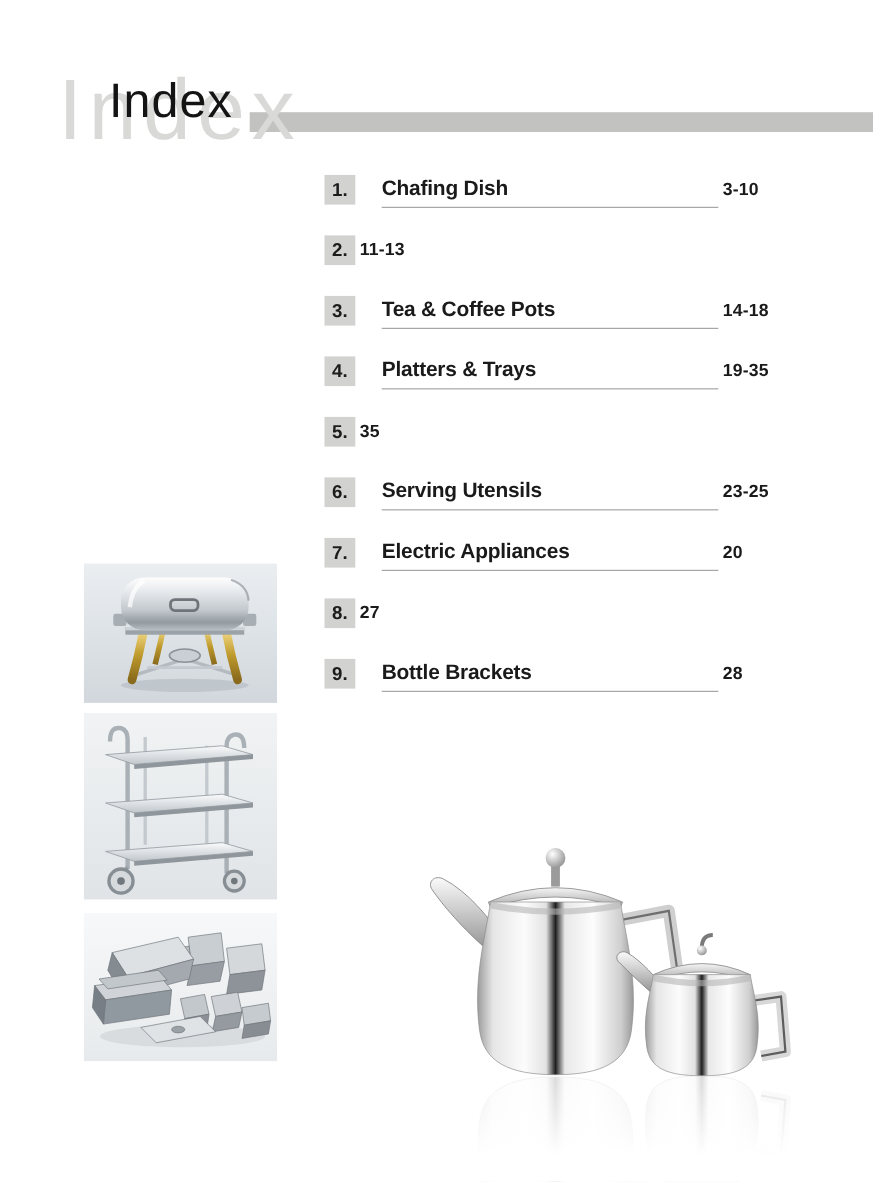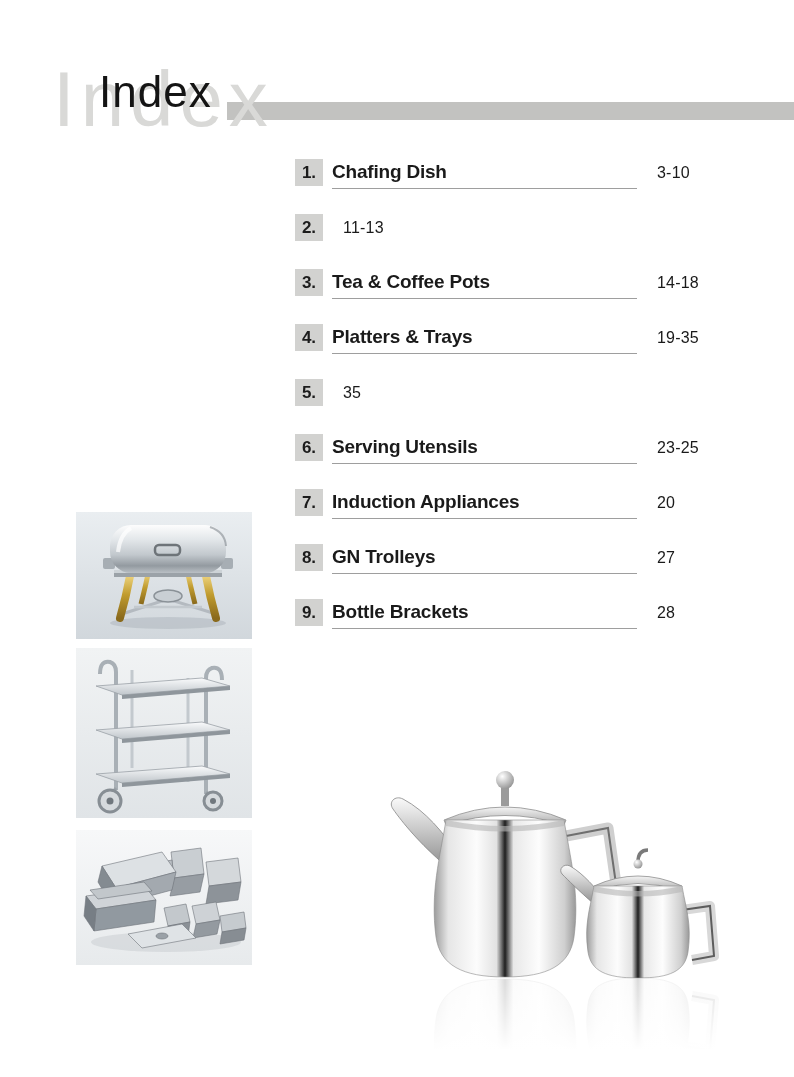--- a/index.html
+++ b/index.html
@@ -25,30 +25,30 @@
   }
   
   .index-list { position:absolute; left:295px; top:159px; width:410px; z-index:4; }
   .row { display:flex; align-items:flex-start; height:30px; margin-bottom:25px; }
   .badge {
     min-width:28px; height:27px; padding:0 3px;
     background:var(--badge-bg,#d2d2d0); color:#1c1c1c;
     font-weight:bold; font-size:17px; line-height:27px; text-align:center;
   }
   .label-wrap {
-    flex:1; margin-left:9px; height:30px;
+    flex:1; margin-left:24px; height:30px;
     border-bottom:1.5px solid var(--underline,#9e9e9e);
   }
   .label {
     display:inline-block; padding-top:2px;
     font-size:19px; font-weight:bold; letter-spacing:-0.2px; white-space:nowrap;
   }
   .pages {
-    width:48px; margin-left:20px; padding-top:5px;
-    font-size:16px; font-weight:normal; letter-spacing:0.2px;
+    width:48px; margin-left:4px; padding-top:5px;
+    font-size:16px; font-weight:bold; letter-spacing:0.2px;
   }
   
   .photo { position:absolute; overflow:hidden; }
   .photo svg { display:block; width:100%; height:100%; }
   .photo-chafing  { left:76px; top:512px; width:176px; height:127px; }
   .photo-trolley  { left:76px; top:648px; width:176px; height:170px; }
   .photo-pans     { left:76px; top:830px; width:176px; height:135px; }
   .photo-teapots  { left:380px; top:762px; width:340px; height:312px; }
 </style>
 </head>
@@ -91,27 +91,26 @@
     </div>
 
     <div class="row">
       <span class="badge">6.</span>
       <span class="label-wrap"><span class="label">Serving Utensils</span></span>
       <span class="pages">23-25</span>
     </div>
 
     <div class="row">
       <span class="badge">7.</span>
-      <span class="label-wrap"><span class="label">Induction Appliances</span></span>
+      <span class="label-wrap"><span class="label">Electric Appliances</span></span>
       <span class="pages">20</span>
     </div>
 
     <div class="row">
       <span class="badge">8.</span>
-      <span class="label-wrap"><span class="label">GN Trolleys</span></span>
       <span class="pages">27</span>
     </div>
 
     <div class="row">
       <span class="badge">9.</span>
       <span class="label-wrap"><span class="label">Bottle Brackets</span></span>
       <span class="pages">28</span>
     </div>
 
   </nav>

